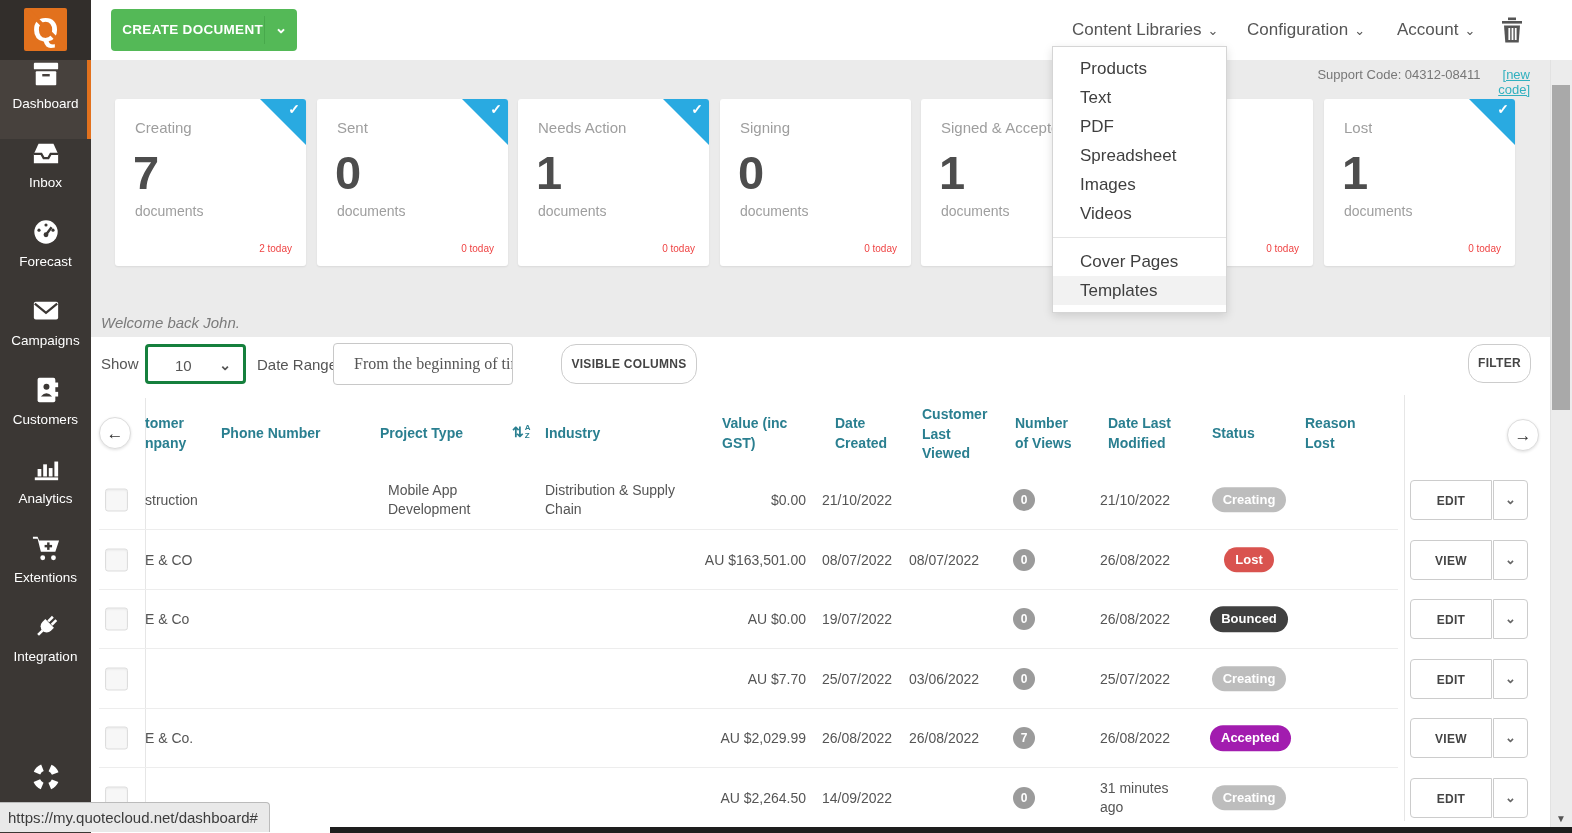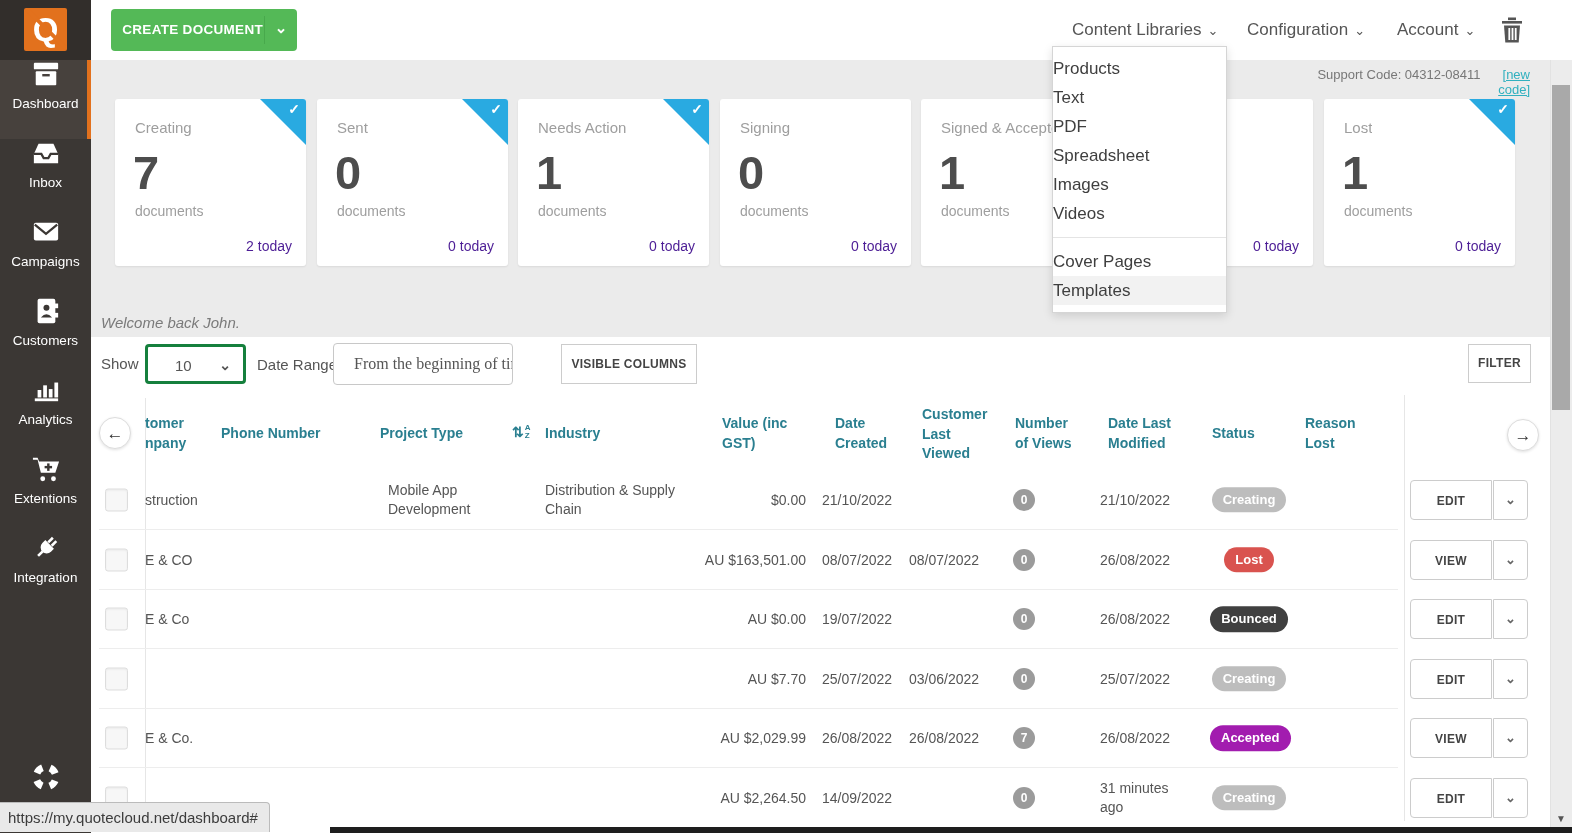--- a/index.html
+++ b/index.html
@@ -25,33 +25,33 @@
   .side-label{display:block;margin-top:5px;font-size:13.5px;color:#fff}
   .side-help{position:absolute;top:762px;left:0;width:91px;text-align:center;cursor:pointer}
   
   .support{position:absolute;top:67px;left:1290px;width:240px;text-align:right;font-size:13px;color:#777;z-index:10}
   .support a{color:#31b0bf;text-decoration:underline;cursor:pointer;margin-left:22px}
   
   .card{position:absolute;top:99px;width:191px;height:167px;background:#fff;border-radius:3px;box-shadow:0 1px 2px rgba(0,0,0,.08);cursor:pointer}
   .card-title{position:absolute;left:20px;top:20px;font-size:15px;color:#9e9e9e;white-space:nowrap;overflow:hidden;max-width:160px}
   .card-num{position:absolute;left:18px;top:46px;font-size:47px;font-weight:bold;color:#4d4d4d}
   .card-unit{position:absolute;left:20px;top:104px;font-size:14px;color:#9e9e9e}
-  .card-today{position:absolute;right:14px;bottom:12px;font-size:14px;color:#4c1d95}
+  .card-today{position:absolute;right:14px;bottom:12px;font-size:10px;color:#ef4444}
   .ribbon{position:absolute;top:0;right:0;width:46px;height:46px;background:#29aae1;clip-path:polygon(0 0,100% 0,100% 100%);border-radius:0 3px 0 0}
   .ribbon b{position:absolute;top:2px;right:6px;color:#fff;font-size:14px}
   
   .welcome{position:absolute;left:101px;top:314px;font-style:italic;font-size:15px;color:#7a7a7a;z-index:5}
   .panel{position:absolute;left:91px;top:337px;width:1459px;height:496px;background:#fff;z-index:4}
   
   .ctl-label{position:absolute;font-size:15px;color:#555;z-index:6}
   .selbox{position:absolute;left:145px;top:344px;width:101px;height:40px;background:#fff;border:3px solid #15803d;border-radius:4px;box-sizing:border-box;z-index:6;cursor:pointer}
   .selbox .val{position:absolute;left:27px;top:0;line-height:38px;font-size:15px;color:#555}
   .selbox .car{position:absolute;right:12px;top:0;line-height:36px;color:#555;font-size:14px;font-weight:bold}
   .daterange{position:absolute;left:333px;top:343px;width:180px;height:42px;box-sizing:border-box;border:1px solid #c8c8c8;border-radius:4px;padding:0 0 0 20px;font-size:16px;color:#555;font-family:Liberation Serif, serif;background:#fff;z-index:6}
-  .wbtn{position:absolute;background:#fff;border:1px solid #ccc;border-radius:0;box-sizing:border-box;text-align:center;font-weight:bold;font-size:12px;color:#444;letter-spacing:.3px;cursor:pointer;z-index:6}
+  .wbtn{position:absolute;background:#fff;border:1px solid #ccc;border-radius:15px;box-sizing:border-box;text-align:center;font-weight:bold;font-size:12px;color:#444;letter-spacing:.3px;cursor:pointer;z-index:6}
   
   .hdr{position:absolute;top:434px;transform:translateY(-50%);color:#2a7f90;font-weight:bold;font-size:14px;line-height:1.4;white-space:pre-line;z-index:6}
   .sorticon{position:absolute;left:512px;top:424px;display:flex;align-items:center;color:#2a7f90;z-index:6;cursor:pointer}
   .sorticon .ar{font-size:14px;font-weight:bold}
   .sorticon .az{display:flex;flex-direction:column;font-size:8px;font-weight:bold;line-height:1;margin-left:1px}
   .vline{position:absolute;width:1px;background:#e6e6e6;z-index:5}
   .circ{position:absolute;width:32px;height:32px;border-radius:50%;background:#fff;border:1px solid #ddd;box-shadow:0 1px 3px rgba(0,0,0,.12);text-align:center;line-height:32px;font-size:17px;color:#333;box-sizing:border-box;cursor:pointer;z-index:7}
   .trow{position:absolute;left:0;width:1572px;height:59.5px;z-index:6}
   .cell{position:absolute;top:50%;transform:translateY(-50%);font-size:14px;color:#555;line-height:1.35}
   .c-company{left:145px;width:70px;white-space:nowrap;overflow:hidden}
@@ -64,21 +64,21 @@
   .c-status{left:1210px;width:78px;text-align:center}
   .views{position:absolute;left:1013px;top:50%;transform:translateY(-50%);width:22px;height:22px;border-radius:50%;background:#9b9b9b;color:#fff;font-weight:bold;font-size:12px;text-align:center;line-height:22px}
   .badge{display:inline-block;padding:4px 11px;border-radius:13px;color:#fff;font-weight:bold;font-size:13px}
   .cbx{position:absolute;left:105px;top:50%;transform:translateY(-50%);width:23px;height:23px;background:#f7f7f7;border:1px solid #ddd;border-radius:3px;box-shadow:inset 0 1px 2px rgba(0,0,0,.06);box-sizing:border-box;cursor:pointer}
   .act{position:absolute;left:1410px;top:50%;transform:translateY(-50%);width:118px;height:40px}
   .act-main{position:absolute;left:0;top:0;width:82px;height:40px;background:#fff;border:1px solid #ccc;border-radius:4px 0 0 4px;font-weight:bold;font-size:12px;color:#444;text-align:center;line-height:40px;box-sizing:border-box;cursor:pointer;letter-spacing:.3px}
   .act-car{position:absolute;left:83px;top:0;width:35px;height:40px;background:#fff;border:1px solid #ccc;border-radius:0 4px 4px 0;text-align:center;line-height:37px;color:#666;font-size:13px;font-weight:bold;box-sizing:border-box;cursor:pointer}
   .rsep{position:absolute;left:99px;width:1299px;height:1px;background:#ededed;z-index:6}
   
   .menu{position:absolute;left:1052px;top:46px;width:175px;background:#fff;border:1px solid #d5d5d5;box-shadow:0 3px 9px rgba(0,0,0,.13);z-index:60;padding:7px 0;box-sizing:border-box}
-  .menu-item{height:29px;line-height:29px;font-size:17px;color:#3f3f3f;cursor:pointer}
+  .menu-item{height:29px;line-height:29px;padding-left:27px;font-size:17px;color:#3f3f3f;cursor:pointer}
   .menu-item.hov{background:#f2f2f2}
   .menu-div{border-top:1px solid #e4e4e4;margin:9px 0}
   
   .sb-track{position:absolute;left:1550px;top:60px;width:22px;height:773px;background:#ececec;border-left:1px solid #e2e2e2;box-sizing:border-box;z-index:40}
   .sb-thumb{position:absolute;left:1552px;top:85px;width:18px;height:325px;background:#a9a9a9;z-index:41;cursor:pointer}
   .sb-down{position:absolute;left:1553px;top:811px;width:16px;height:16px;color:#555;font-size:10px;text-align:center;line-height:16px;z-index:41;cursor:pointer}
   .bottom-bar{position:absolute;left:330px;top:827px;width:1242px;height:6px;background:#1e1e1e;z-index:55}
   .status-tip{position:absolute;left:0;top:802px;height:29px;background:#e9e9e9;border-top:1px solid #bbb;border-right:1px solid #bbb;border-radius:0 4px 0 0;padding:0 11px 0 8px;line-height:29px;font-size:15px;color:#3c3c3c;z-index:70;white-space:nowrap}
 </style>
 </head>
@@ -130,20 +130,33 @@
   <div class="side-item">
     <span>
       <svg width="32" height="28" viewBox="0 0 32 30">
         <path d="M3 16 L8 5 h16 l5 11 v10 H3 z" fill="#fff"></path>
         <path d="M3 16 h8 l2.5 4.5 h5 L21 16 h8" stroke="#3b3734" stroke-width="2.4" fill="none"></path>
       </svg>
     </span>
     <span class="side-label">Inbox</span>
   </div>
 
+  <div class="side-item">
+    <span>
+      <svg width="32" height="28" viewBox="0 0 32 30">
+        <circle cx="16" cy="15" r="12.5" fill="#fff"></circle>
+        <circle cx="8.5" cy="13" r="1.7" fill="#3b3734"></circle>
+        <circle cx="16" cy="7.5" r="1.7" fill="#3b3734"></circle>
+        <circle cx="23.5" cy="13" r="1.7" fill="#3b3734"></circle>
+        <path d="M16 18 L22 10" stroke="#3b3734" stroke-width="2.6"></path>
+        <circle cx="16" cy="18" r="2.6" fill="#3b3734"></circle>
+      </svg>
+    </span>
+    <span class="side-label">Forecast</span>
+  </div>
 
   <div class="side-item">
     <span>
       <svg width="32" height="28" viewBox="0 0 32 30">
         <rect x="3" y="5" width="26" height="19" rx="2" fill="#fff"></rect>
         <path d="M4 7 L16 17 L28 7" stroke="#3b3734" stroke-width="2.4" fill="none"></path>
       </svg>
     </span>
     <span class="side-label">Campaigns</span>
   </div>

